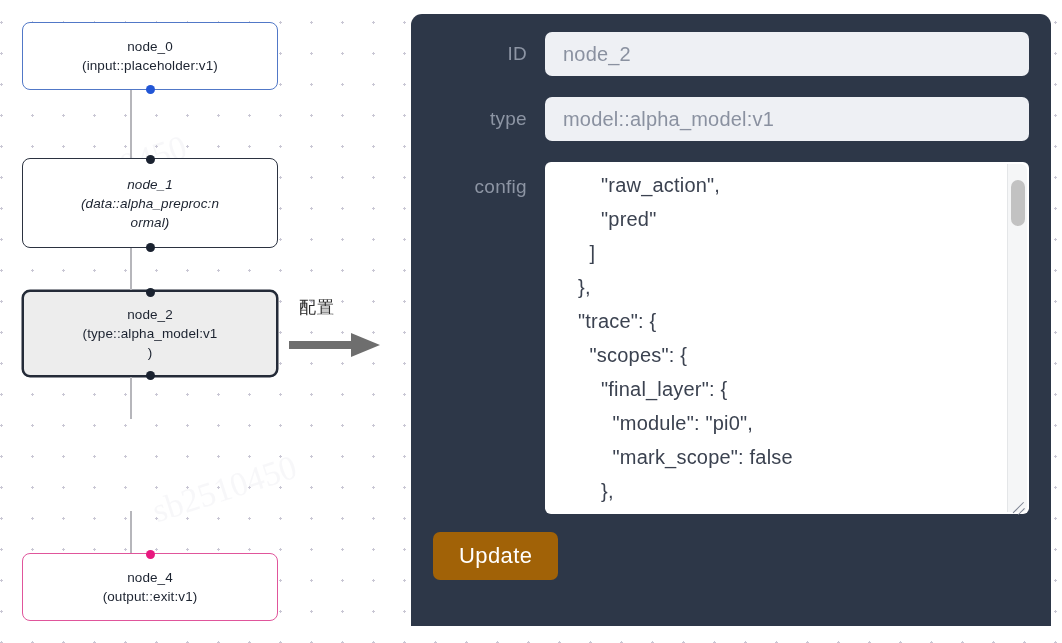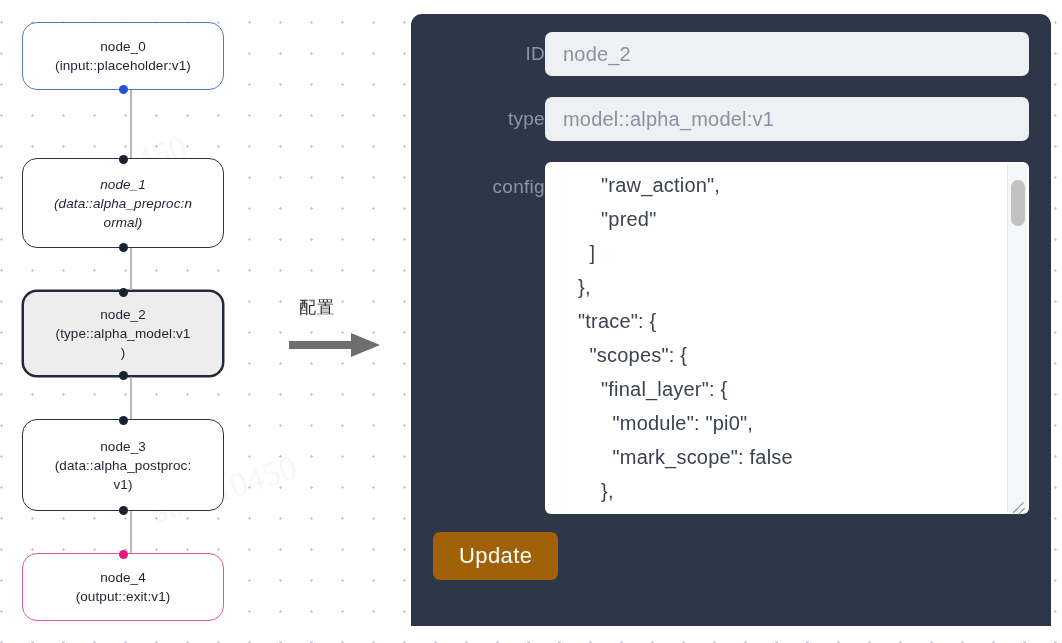--- a/index.html
+++ b/index.html
@@ -43,24 +43,24 @@
   
   #graph {
     position: absolute;
     left: 0; top: 0;
     width: 400px;
     height: 643px;
   }
   .node {
     position: absolute;
     left: 22px;
-    width: 202px;
+    width: 256px;
     box-sizing: border-box;
     border: 1.6px solid #2b3240;
-    border-radius: 15px;
+    border-radius: 8px;
     background: #ffffff;
     display: flex;
     flex-direction: column;
     align-items: center;
     justify-content: center;
     font-size: 13.5px;
     line-height: 19px;
     color: #1c2330;
     text-align: center;
     padding: 16px 8px;
@@ -139,20 +139,21 @@
   }
   .field-row {
     display: flex;
     align-items: center;
     margin-bottom: 21px;
   }
   .field-label {
     width: 112px;
     flex: 0 0 112px;
     text-align: right;
+    padding-right: 18px;
     box-sizing: border-box;
     color: #8d95a4;
     font-size: 19px;
     letter-spacing: 0.3px;
   }
   .field-label.top-align { align-self: flex-start; padding-top: 14px; }
   .text-input {
     flex: 1;
     height: 44px;
     background: #eef0f4;
@@ -276,27 +277,20 @@
     </div>
 
     <div class="node is-selected" style="top:290px; height:87px;">
       <span class="nline">node_2</span>
       <span class="nline">(type::alpha_model:v1</span>
       <span class="nline">)</span>
       <span class="handle top"></span>
       <span class="handle bottom"></span>
     </div>
 
-    <div class="node" style="top:419px; height:92px;">
-      <span class="nline">node_3</span>
-      <span class="nline">(data::alpha_postproc:</span>
-      <span class="nline">v1)</span>
-      <span class="handle top"></span>
-      <span class="handle bottom"></span>
-    </div>
 
     <div class="node is-output" style="top:553px; height:68px;">
       <span class="nline">node_4</span>
       <span class="nline">(output::exit:v1)</span>
       <span class="handle top pink"></span>
     </div>
   </div>
 
   <div id="flow">
     <div class="flow-label">配置</div>

